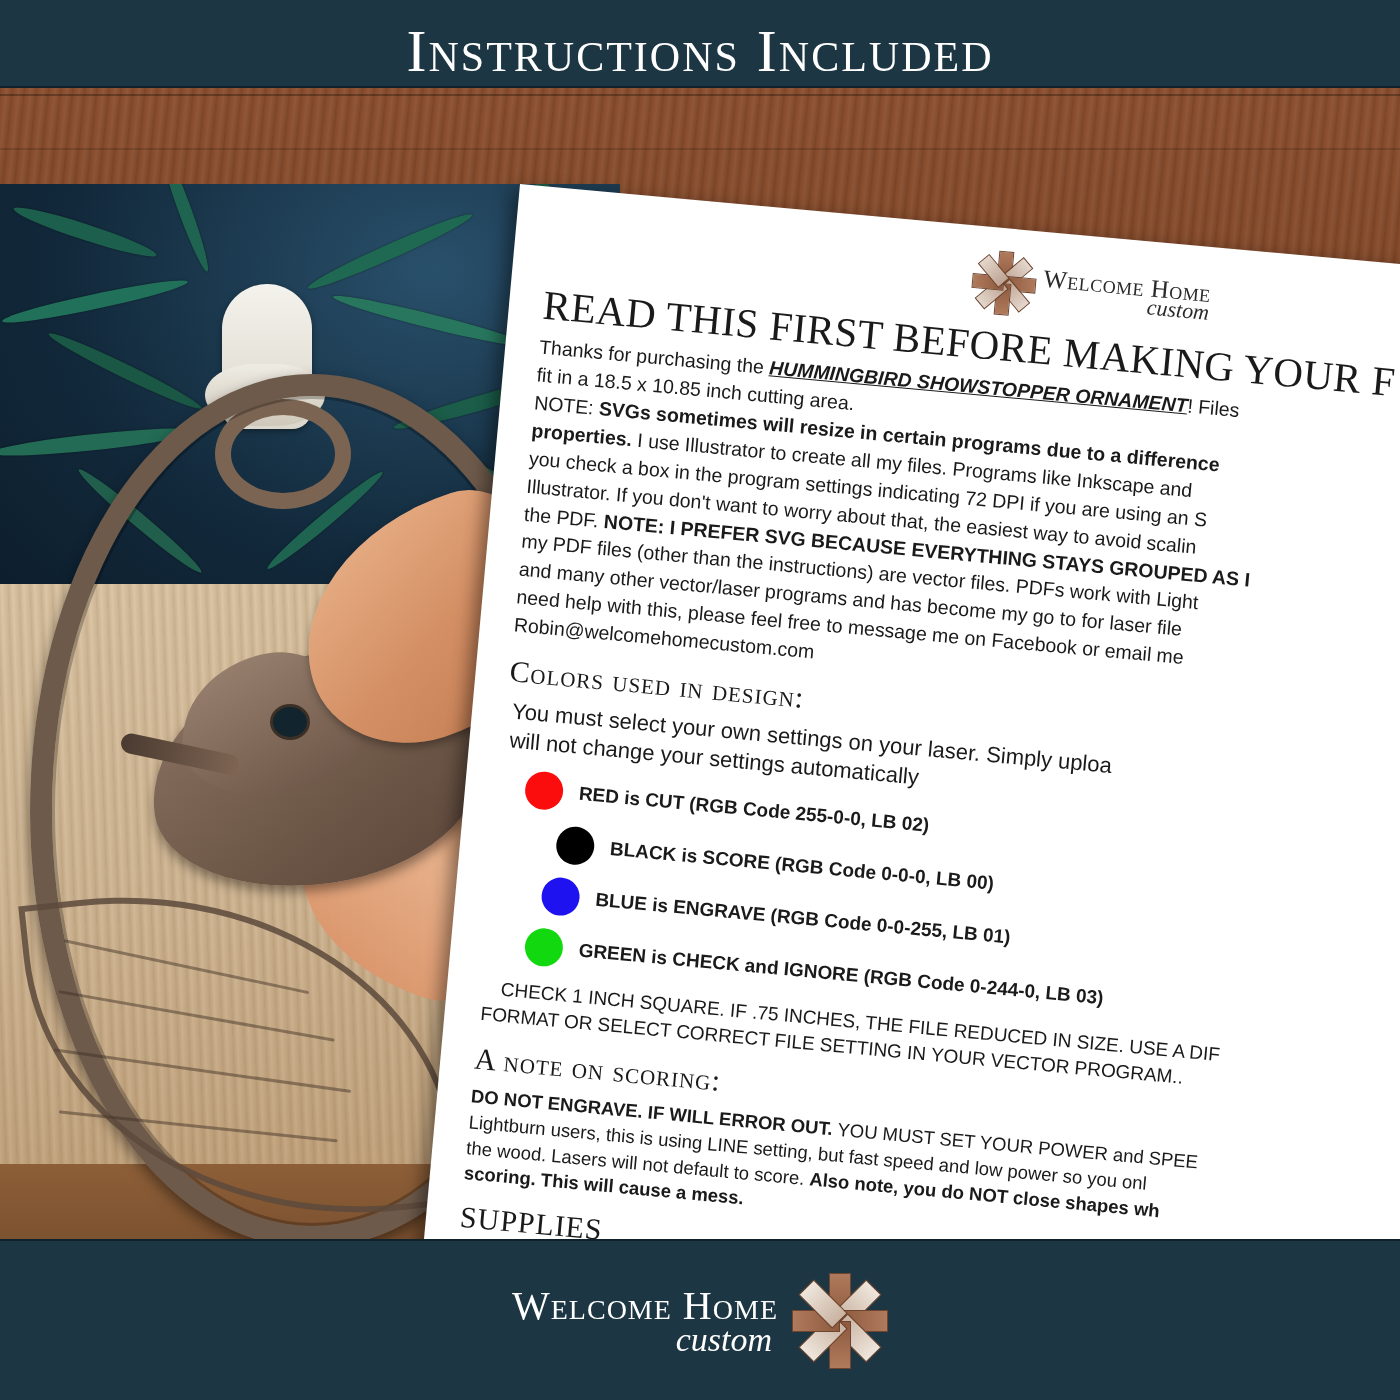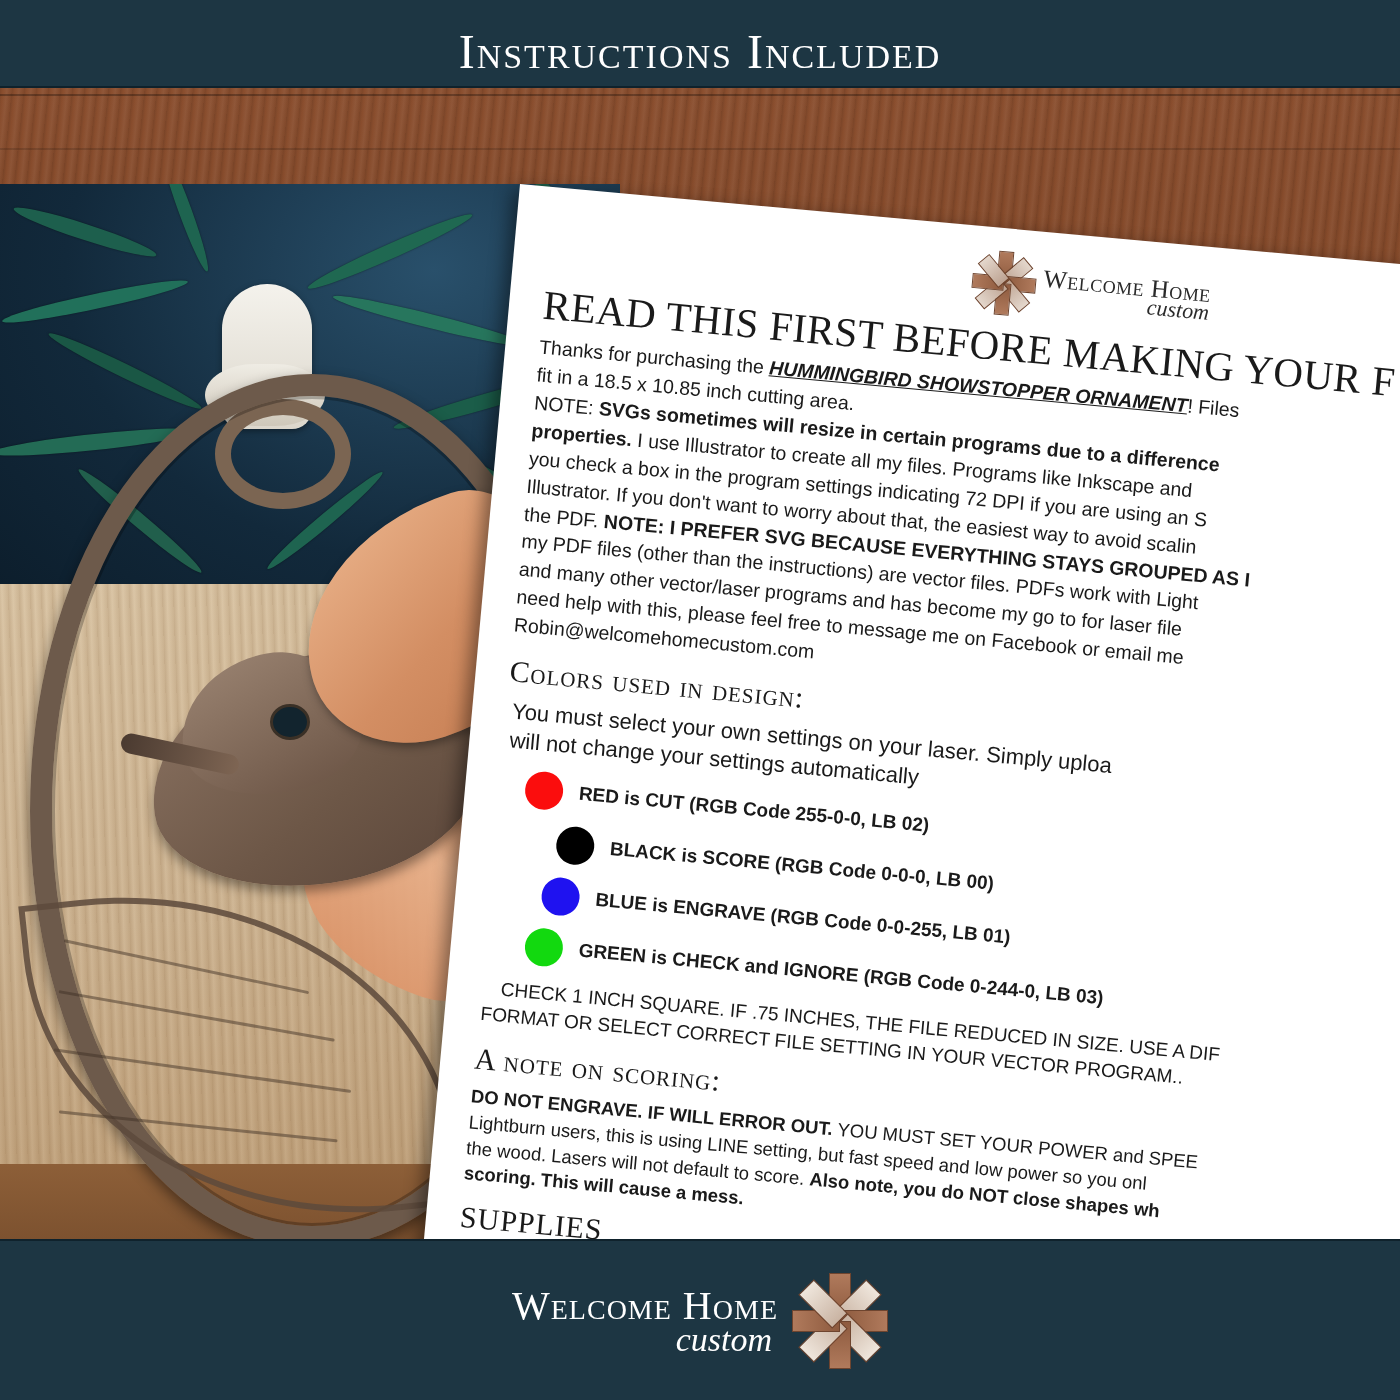--- a/index.html
+++ b/index.html
@@ -12,21 +12,21 @@
 
   
   .top-banner{
     position:absolute;left:0;top:0;width:1400px;height:88px;
     background:#1d3643;
     display:flex;align-items:center;justify-content:center;
   }
   .top-title{
     font-family:"Liberation Serif", serif;
     color:#ffffff;
-    font-size:48px;
+    font-size:60px;
     letter-spacing:2px;
     font-variant:small-caps;
     text-transform:capitalize;
     white-space:nowrap;
     margin-top:15px;
   }
 
   
   .wood-area{
     position:absolute;left:0;top:88px;width:1400px;height:1153px;

